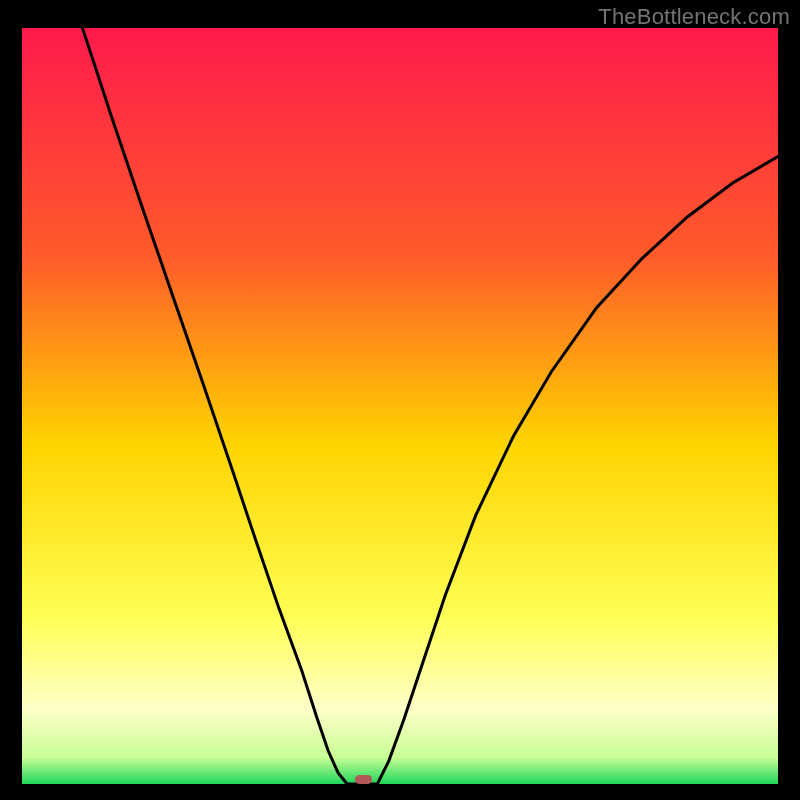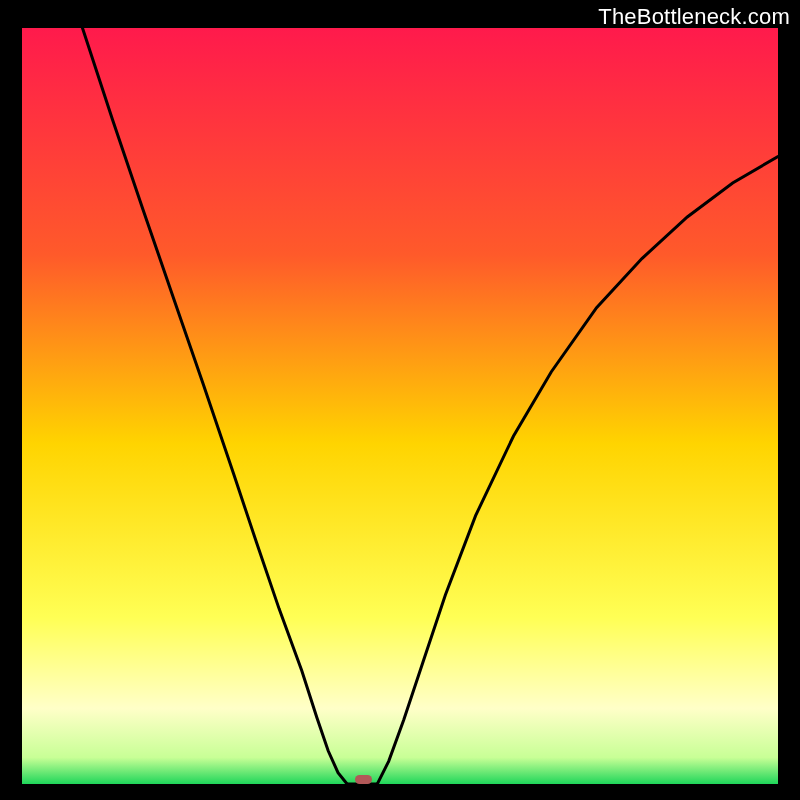--- a/index.html
+++ b/index.html
@@ -14,21 +14,21 @@
   .frame {
     position: relative;
     width: 800px;
     height: 800px;
     background: #000;
   }
   .watermark {
     position: absolute;
     top: 4px;
     right: 10px;
-    color: #ffffff;
+    color: #737373;
     font-size: 22px;
     font-weight: 500;
     letter-spacing: 0.2px;
     user-select: none;
     text-align: right;
   }
   .plot {
     position: absolute;
     left: 22px;
     top: 28px;

